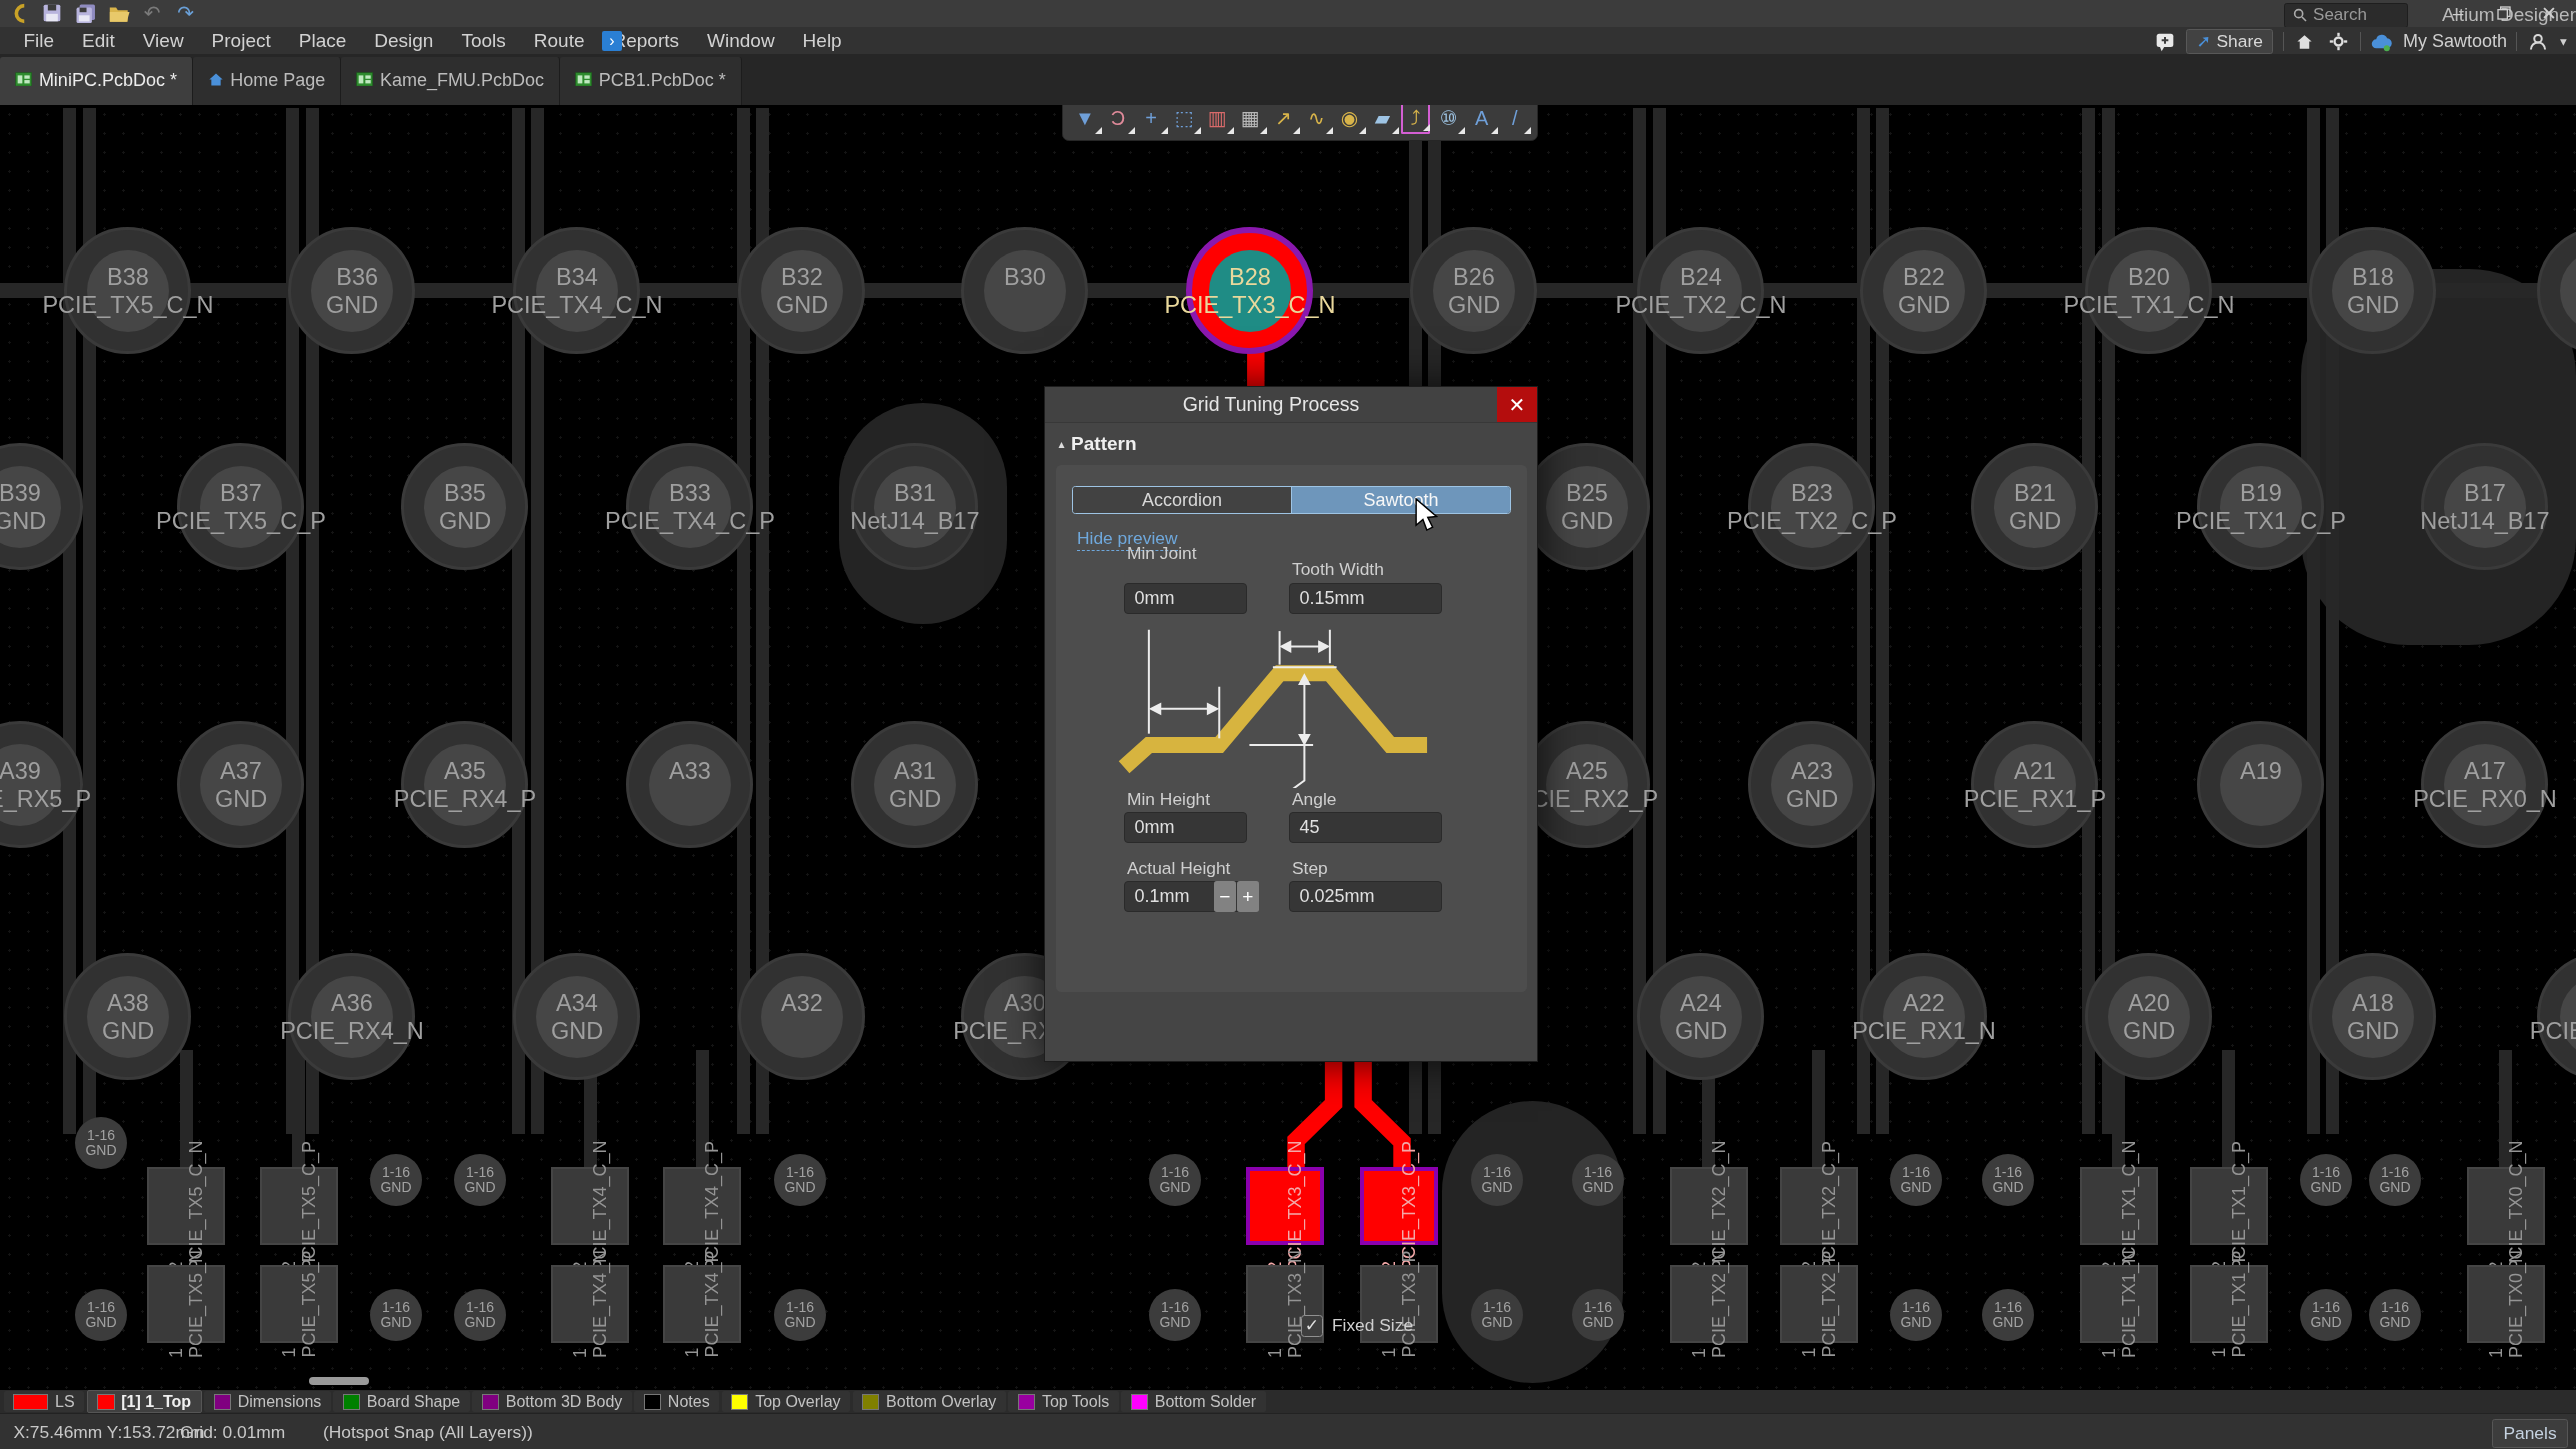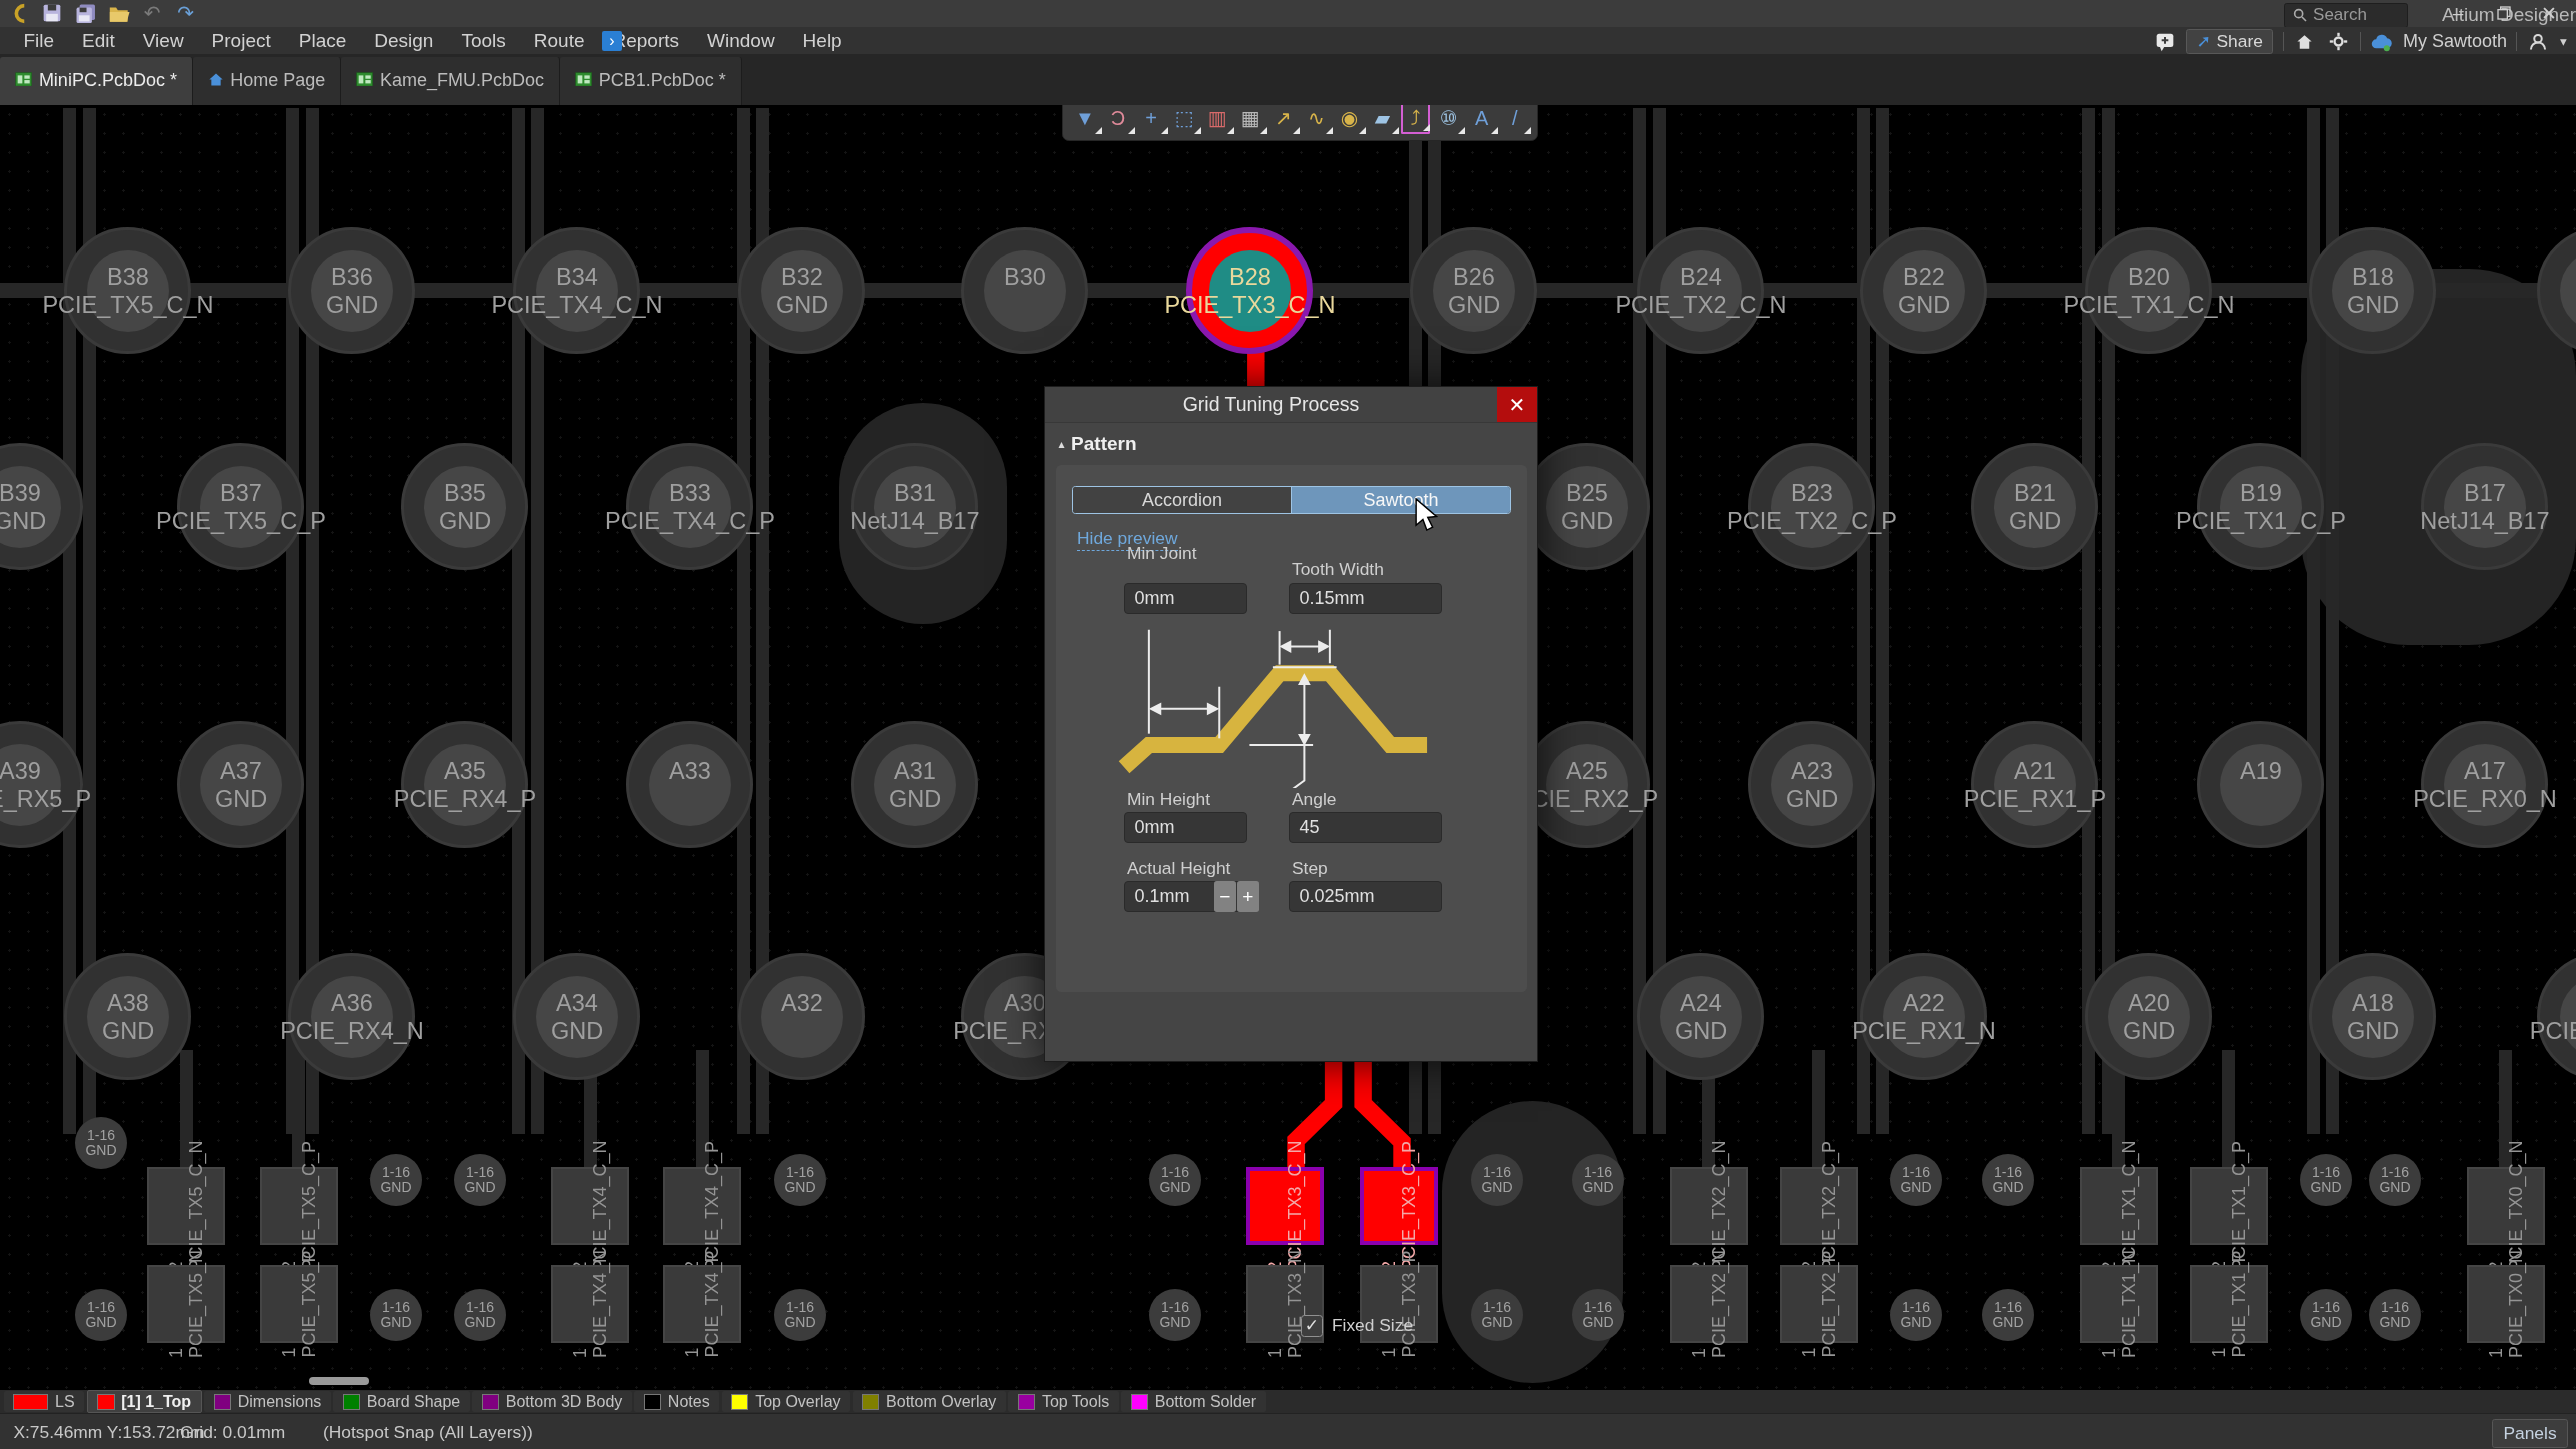--- a/index.html
+++ b/index.html
@@ -292,21 +292,21 @@
       <div class="outer"></div>
       <div class="inner"></div>
       <div class="padlabel" style="top: -28px;">
         <div>B38</div>
         <div>PCIE_TX5_C_N</div>
       </div>
     </div>
     <div class="abs pad" style="left: 352px; top: 186px;">
       <div class="outer"></div>
       <div class="inner"></div>
-      <div class="padlabel" style="top: -28px;">
+      <div class="padlabel" style="top: -28px; text-align: right;">
         <div>B36</div>
         <div>GND</div>
       </div>
     </div>
     <div class="abs pad" style="left: 577px; top: 186px;">
       <div class="outer"></div>
       <div class="inner"></div>
       <div class="padlabel" style="top: -28px;">
         <div>B34</div>
         <div>PCIE_TX4_C_N</div>

